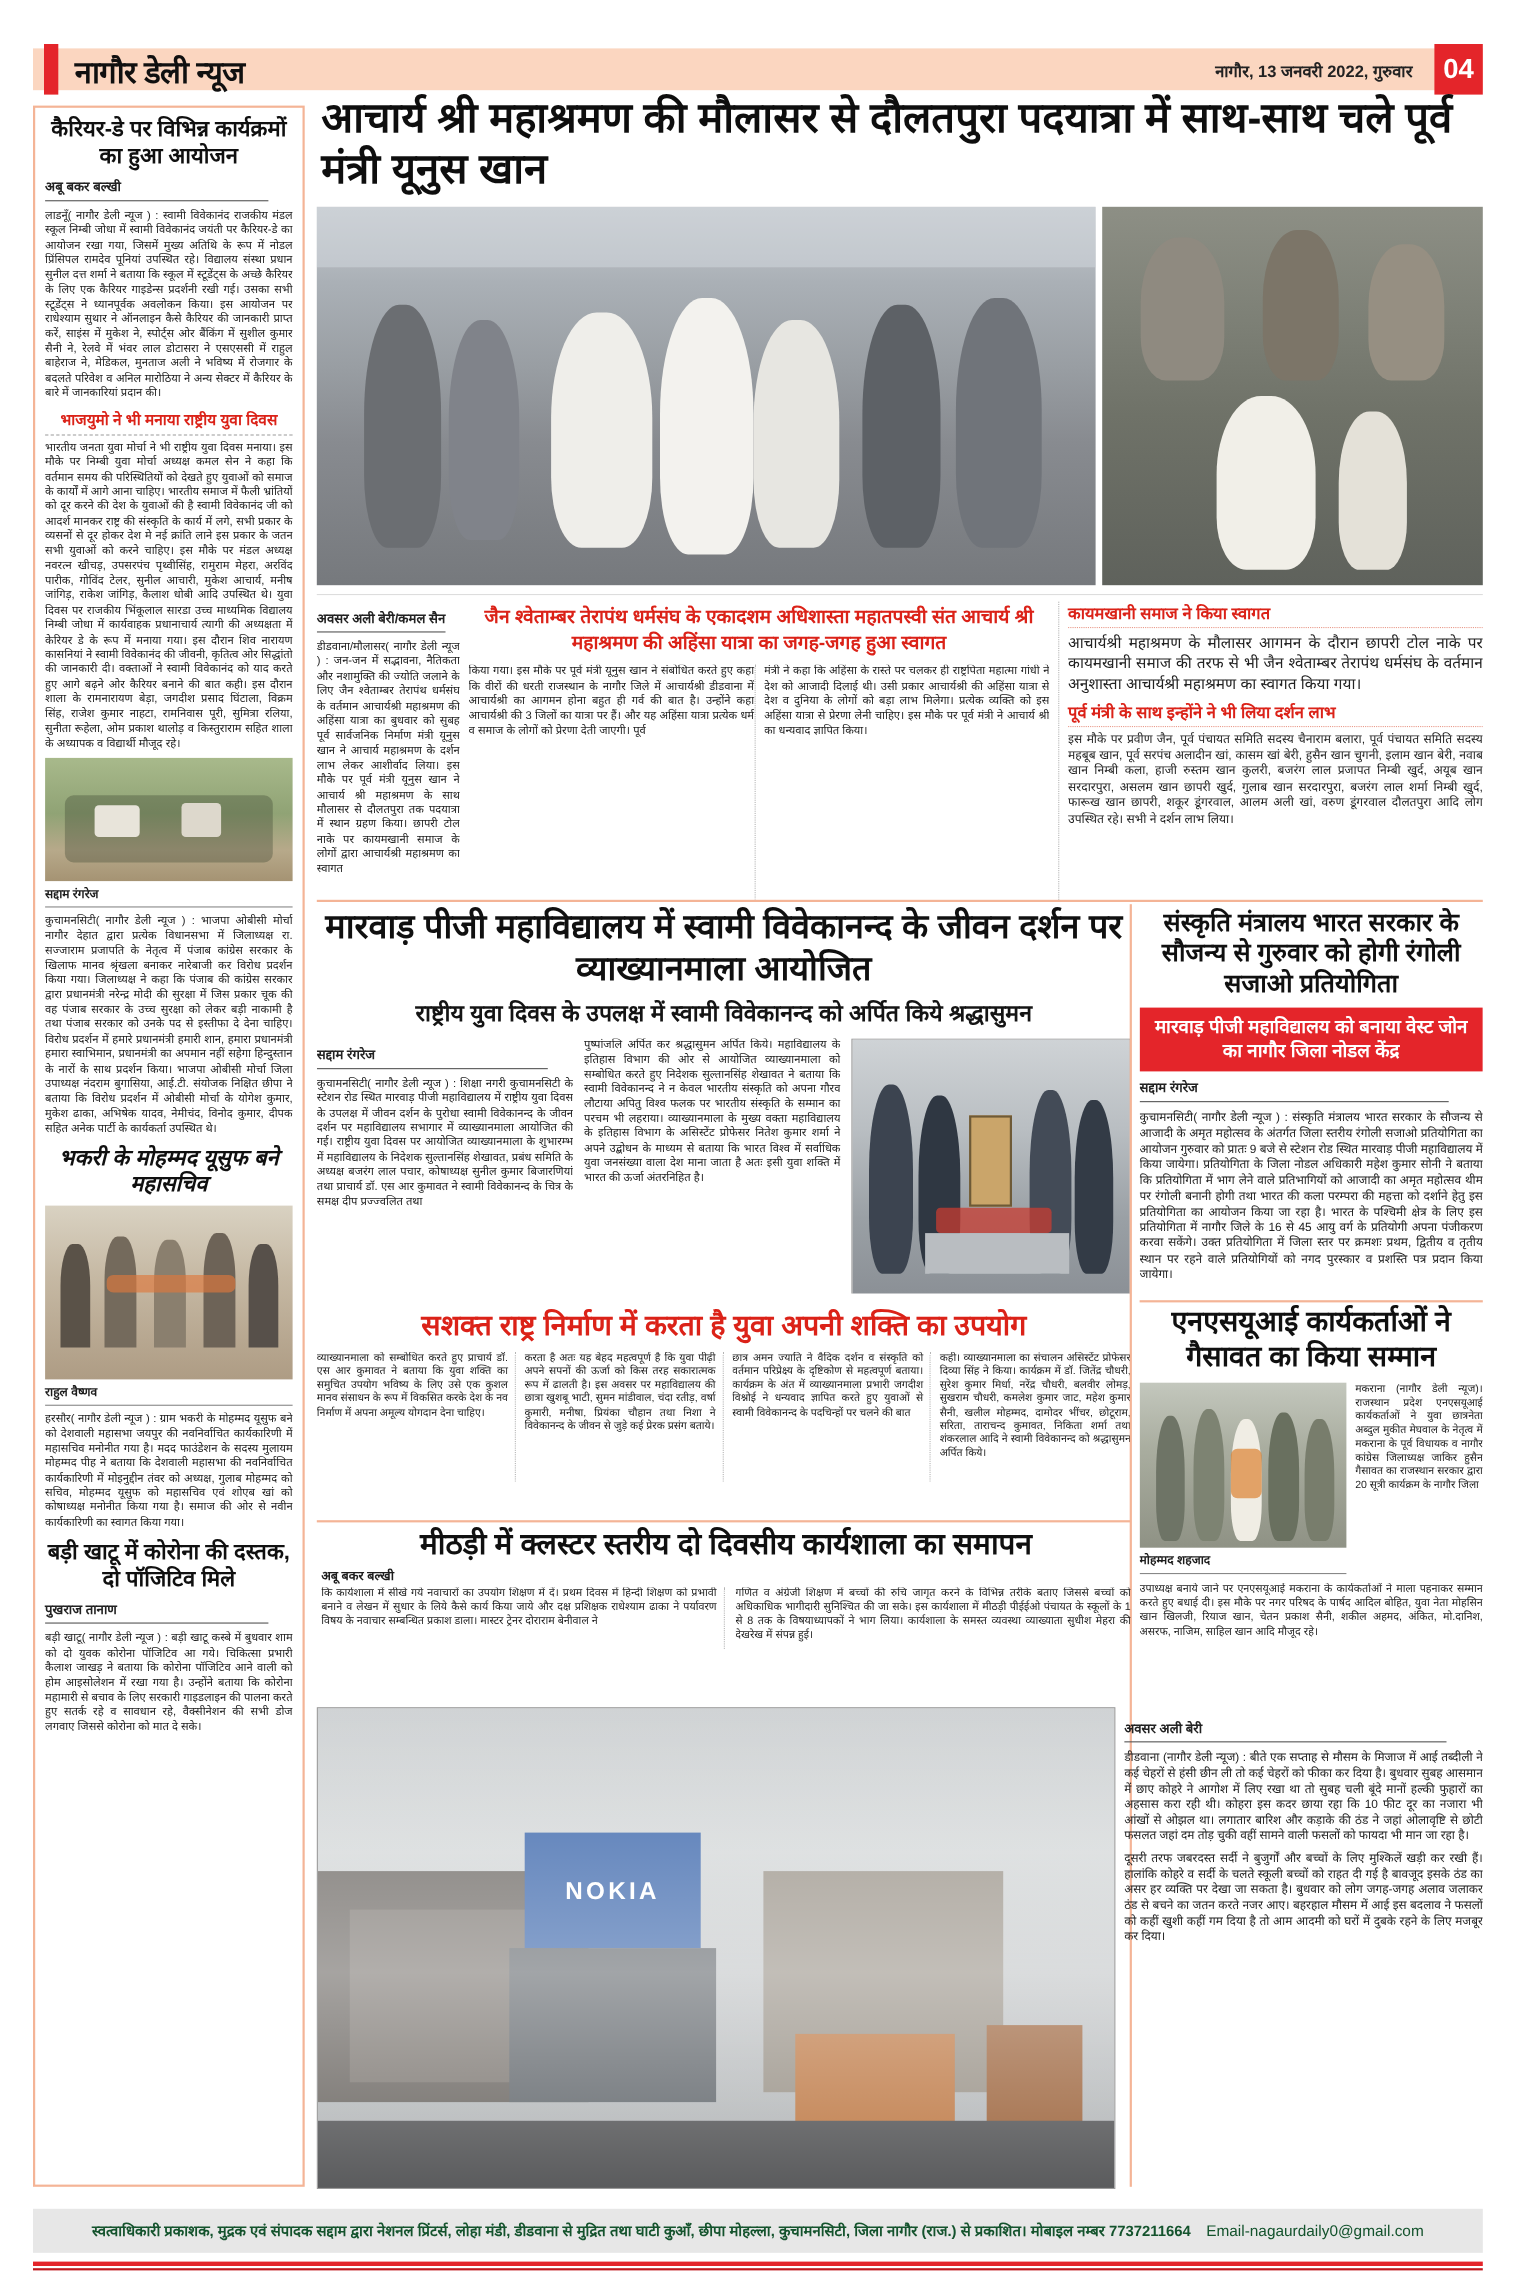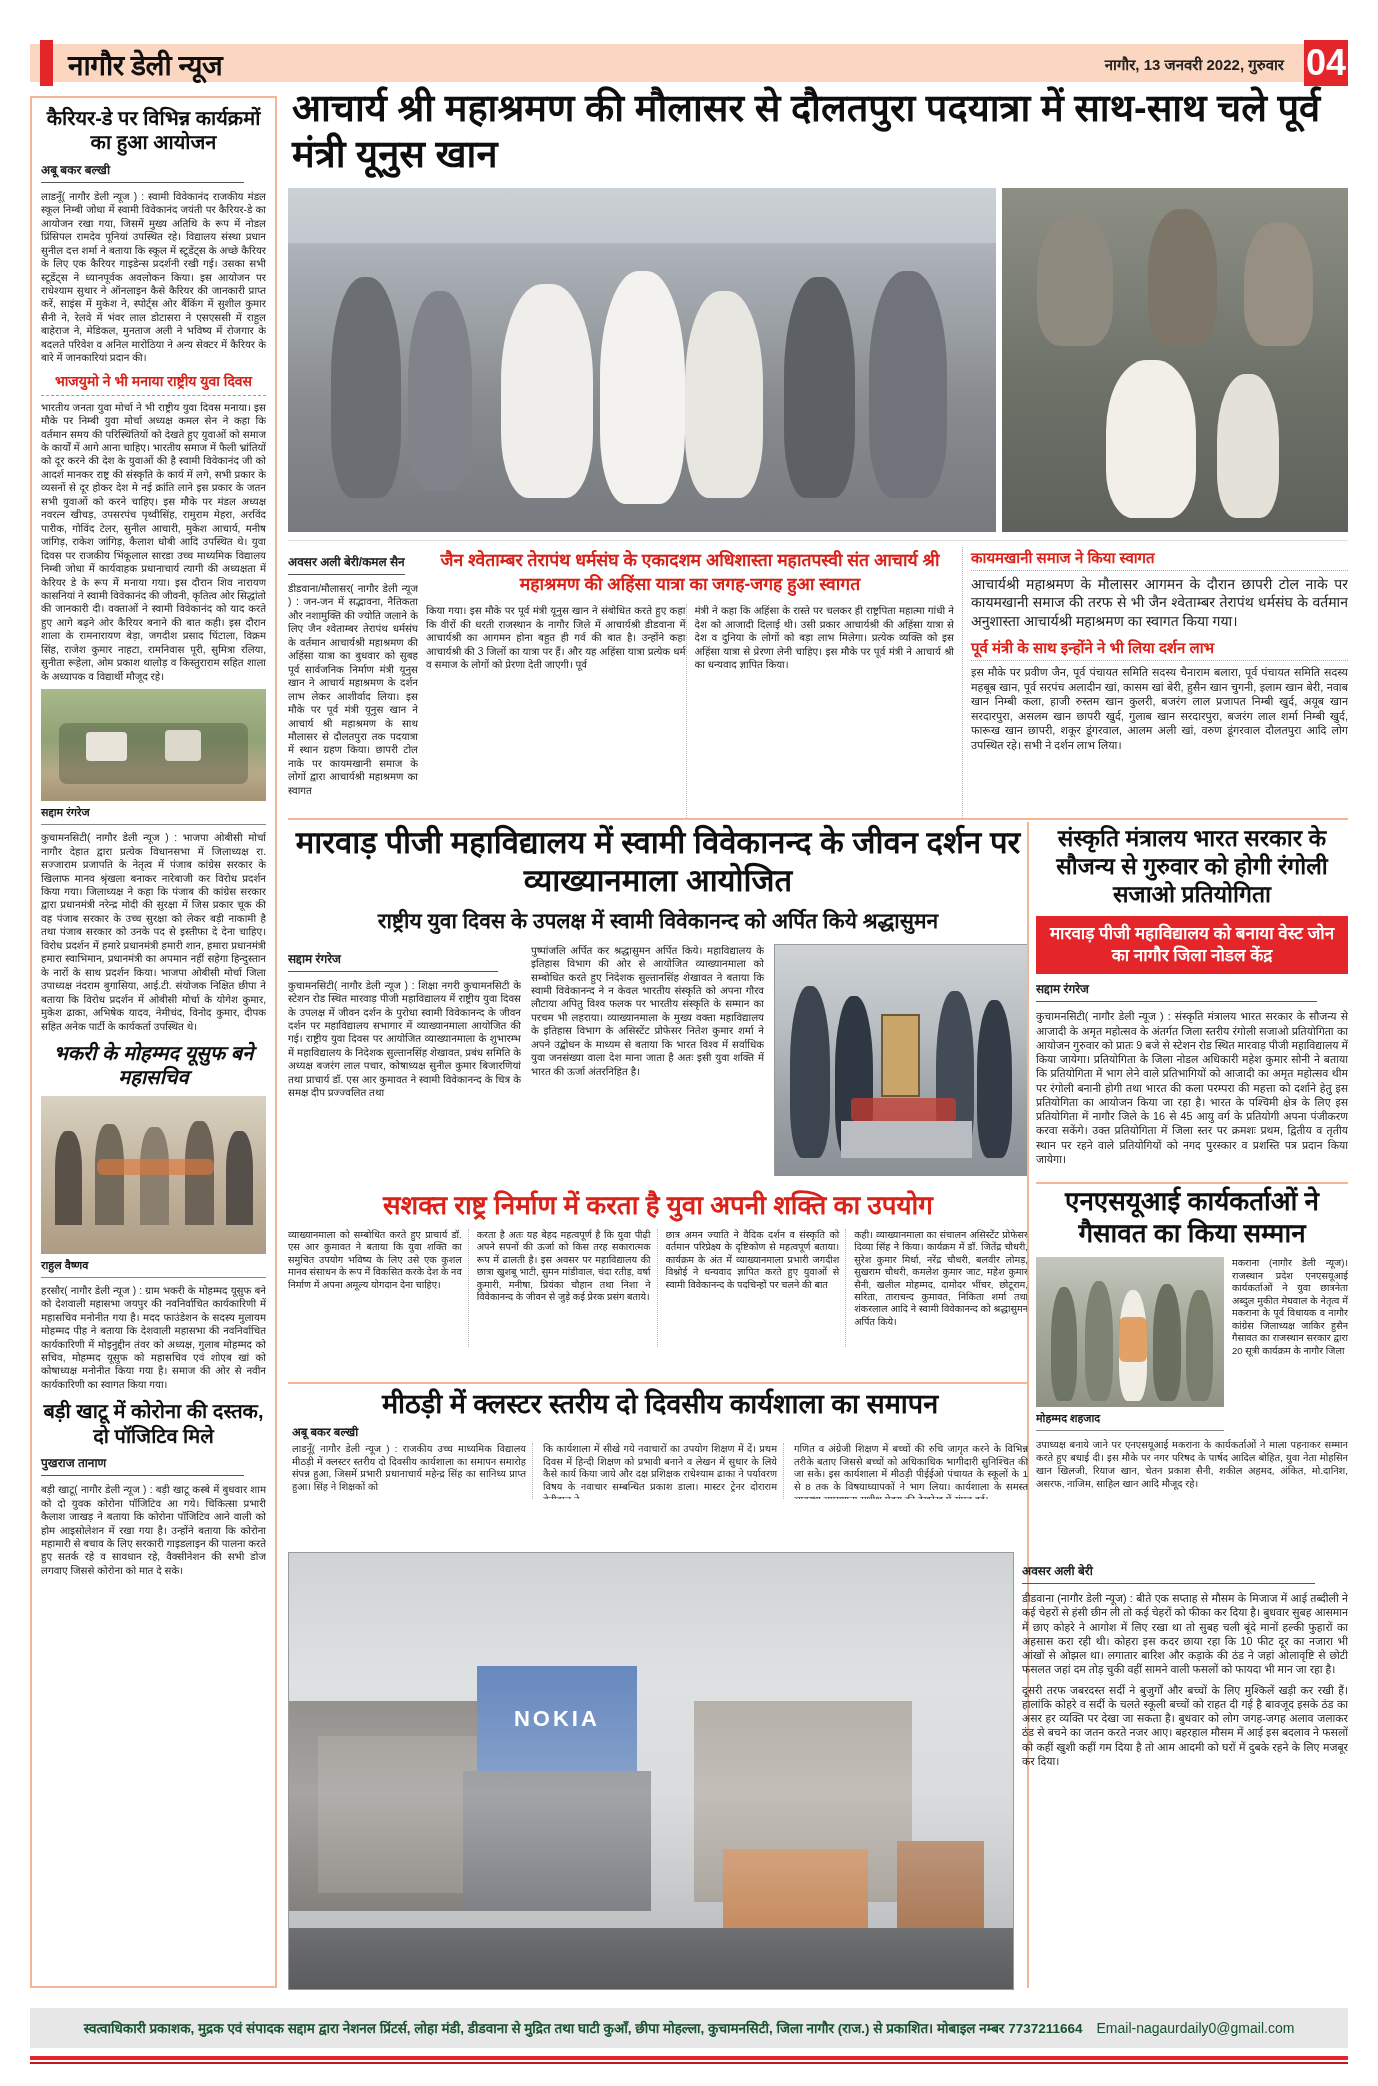--- a/index.html
+++ b/index.html
@@ -4,21 +4,21 @@
 <style>
   html,body{margin:0;padding:0;background:#fff;}
   .page{position:relative;width:1378px;height:2086px;background:#fff;overflow:hidden;
         font-family:"Liberation Sans","DejaVu Sans",sans-serif;color:#1c1c1c;}
   
   .masthead{position:absolute;left:30px;top:44px;width:1318px;height:38px;background:#fbd6c0;}
   .m-redbar{position:absolute;left:10px;top:-4px;width:13px;height:46px;background:#e4252a;}
   .m-title{position:absolute;left:38px;top:1px;font-size:28px;font-weight:800;color:#101010;letter-spacing:-.5px;}
   .m-date{position:absolute;right:64px;top:10px;font-size:15px;font-weight:700;color:#222;}
   .m-page{position:absolute;right:0;top:-4px;width:44px;height:46px;background:#e4252a;color:#fff;
-          font-size:36px;font-weight:800;display:flex;align-items:center;justify-content:center;}
+          font-size:25px;font-weight:800;display:flex;align-items:center;justify-content:center;}
   
   .hl{font-weight:800;color:#101010;line-height:1.22;text-align:center;}
   .byline{font-size:12px;font-weight:700;color:#222;border-bottom:1.5px solid #555;
           padding-bottom:4px;margin:6px 0 7px;width:90%;}
   .bodytxt{font-size:10.2px;line-height:1.32;text-align:justify;color:#222;overflow:hidden;}
   .redsub{color:#db2218;font-weight:800;text-align:center;}
   .dotted-r{border-right:1px dotted #b5b5b5;}
   .caption{font-size:11px;font-weight:700;border-bottom:1px solid #888;padding:3px 0 5px;margin-bottom:6px;}
   .photo{position:relative;overflow:hidden;}
   
@@ -233,21 +233,20 @@
       <div class="ns-side">मकराना (नागौर डेली न्यूज)। राजस्थान प्रदेश एनएसयूआई कार्यकर्ताओं ने युवा छात्रनेता अब्दुल मुकीत मेघवाल के नेतृत्व में मकराना के पूर्व विधायक व नागौर कांग्रेस जिलाध्यक्ष जाकिर हुसैन गैसावत का राजस्थान सरकार द्वारा 20 सूत्री कार्यक्रम के नागौर जिला</div>
     </div>
     <div class="bodytxt" style="font-size:9.8px;margin-top:2px;">उपाध्यक्ष बनाये जाने पर एनएसयूआई मकराना के कार्यकर्ताओं ने माला पहनाकर सम्मान करते हुए बधाई दी। इस मौके पर नगर परिषद के पार्षद आदिल बोहित, युवा नेता मोहसिन खान खिलजी, रियाज खान, चेतन प्रकाश सैनी, शकील अहमद, अंकित, मो.दानिश, असरफ, नाजिम, साहिल खान आदि मौजूद रहे।</div>
   </div>
 
   <div class="hsep" style="left:288px;top:1382px;width:740px;"></div>
   <div class="mithri">
     <div class="hl mi-hl">मीठड़ी में क्लस्टर स्तरीय दो दिवसीय कार्यशाला का समापन</div>
     <div class="mi-by">अबू बकर बल्खी</div>
     <div class="mi-cols">
-      <div class="dotted-r" style="padding-right:6px;">लाडनूँ( नागौर डेली न्यूज ) : राजकीय उच्च माध्यमिक विद्यालय मीठड़ी में क्लस्टर स्तरीय दो दिवसीय कार्यशाला का समापन समारोह संपन्न हुआ, जिसमें प्रभारी प्रधानाचार्य महेन्द्र सिंह का सानिध्य प्राप्त हुआ। सिंह ने शिक्षकों को</div>
       <div class="dotted-r" style="padding-right:6px;">कि कार्यशाला में सीखे गये नवाचारों का उपयोग शिक्षण में दें। प्रथम दिवस में हिन्दी शिक्षण को प्रभावी बनाने व लेखन में सुधार के लिये कैसे कार्य किया जाये और दक्ष प्रशिक्षक राधेश्याम ढाका ने पर्यावरण विषय के नवाचार सम्बन्धित प्रकाश डाला। मास्टर ट्रेनर दोराराम बेनीवाल ने</div>
       <div>गणित व अंग्रेजी शिक्षण में बच्चों की रुचि जागृत करने के विभिन्न तरीके बताए जिससे बच्चों को अधिकाधिक भागीदारी सुनिश्चित की जा सके। इस कार्यशाला में मीठड़ी पीईईओ पंचायत के स्कूलों के 1 से 8 तक के विषयाध्यापकों ने भाग लिया। कार्यशाला के समस्त व्यवस्था व्याख्याता सुधीश मेहरा की देखरेख में संपन्न हुई।</div>
     </div>
   </div>
 
 
   <div class="photo fog-photo p-fog">
     <div class="shape" style="left:0;bottom:18%;width:34%;height:48%;background:#55504b;"></div>
     <div class="shape" style="left:4%;bottom:22%;width:26%;height:36%;background:#6a645e;"></div>
     <div class="shape" style="left:26%;top:26%;width:22%;height:24%;background:#1c4e9e;display:flex;align-items:center;justify-content:center;">

